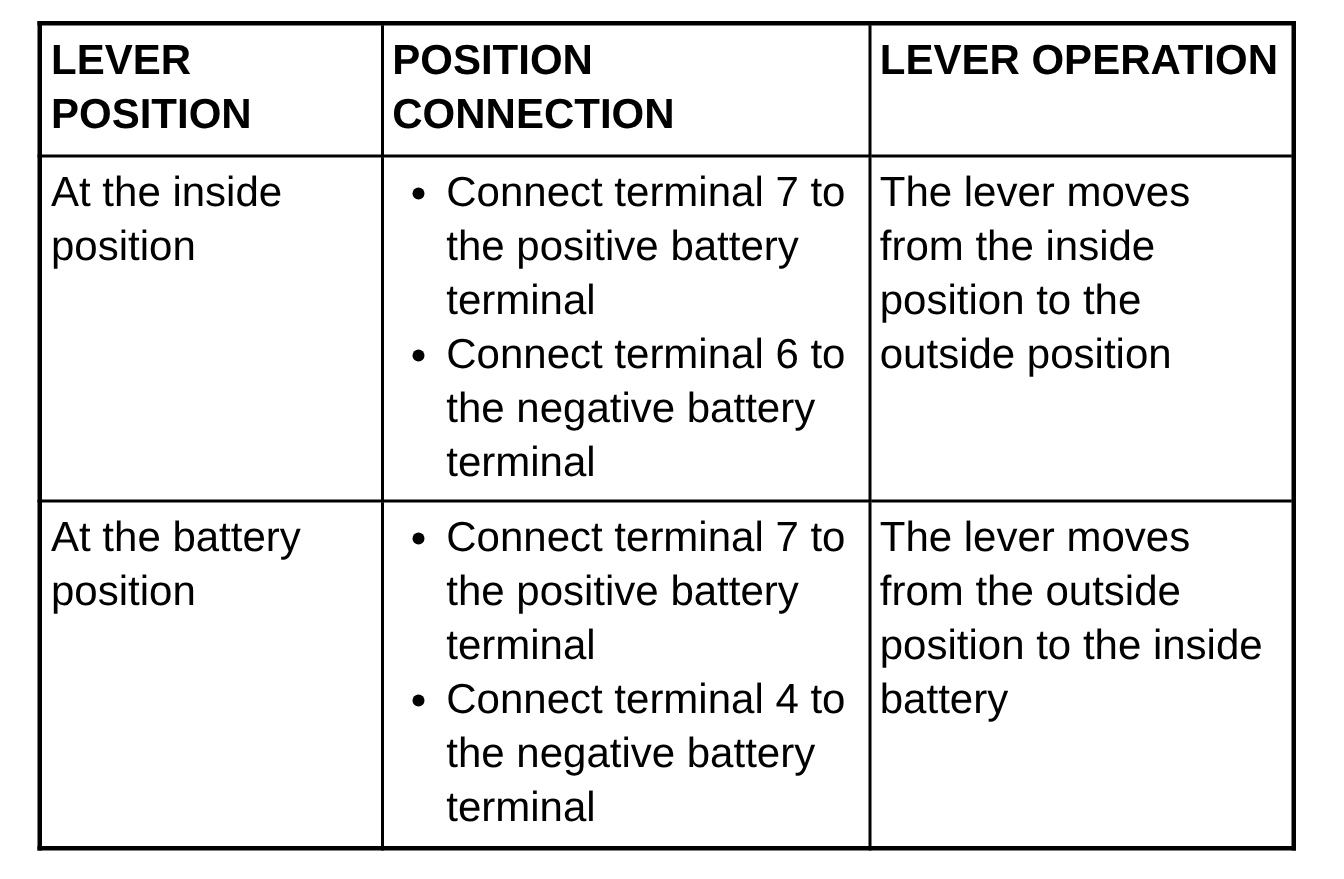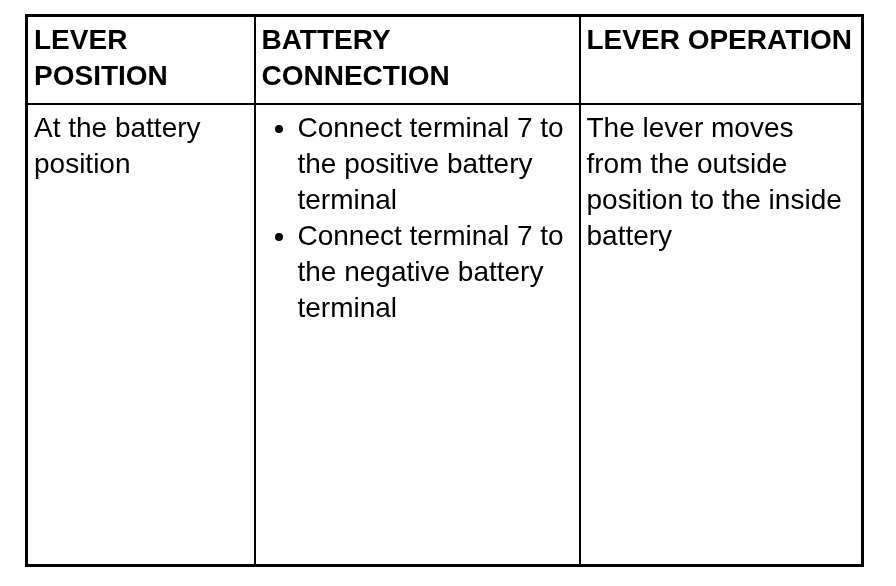--- a/index.html
+++ b/index.html
@@ -70,30 +70,40 @@
 <div class="page">
   <table class="doc-table">
     <colgroup>
       <col class="col-1">
       <col class="col-2">
       <col class="col-3">
     </colgroup>
     <thead>
       <tr>
         <th>LEVER POSITION</th>
-        <th>BATTERY CONNECTION</th>
+        <th>POSITION CONNECTION</th>
         <th>LEVER OPERATION</th>
       </tr>
     </thead>
     <tbody>
+      <tr class="row-1">
+        <td>At the inside position</td>
+        <td>
+          <ul class="connection-list">
+            <li>Connect terminal 7 to the positive battery terminal</li>
+            <li>Connect terminal 6 to the negative battery terminal</li>
+          </ul>
+        </td>
+        <td>The lever moves from the inside position to the outside position</td>
+      </tr>
       <tr class="row-2">
         <td>At the battery position</td>
         <td>
           <ul class="connection-list">
             <li>Connect terminal 7 to the positive battery terminal</li>
-            <li>Connect terminal 7 to the negative battery terminal</li>
+            <li>Connect terminal 4 to the negative battery terminal</li>
           </ul>
         </td>
         <td>The lever moves from the outside position to the inside battery</td>
       </tr>
     </tbody>
   </table>
 </div>
 
 </body></html>

